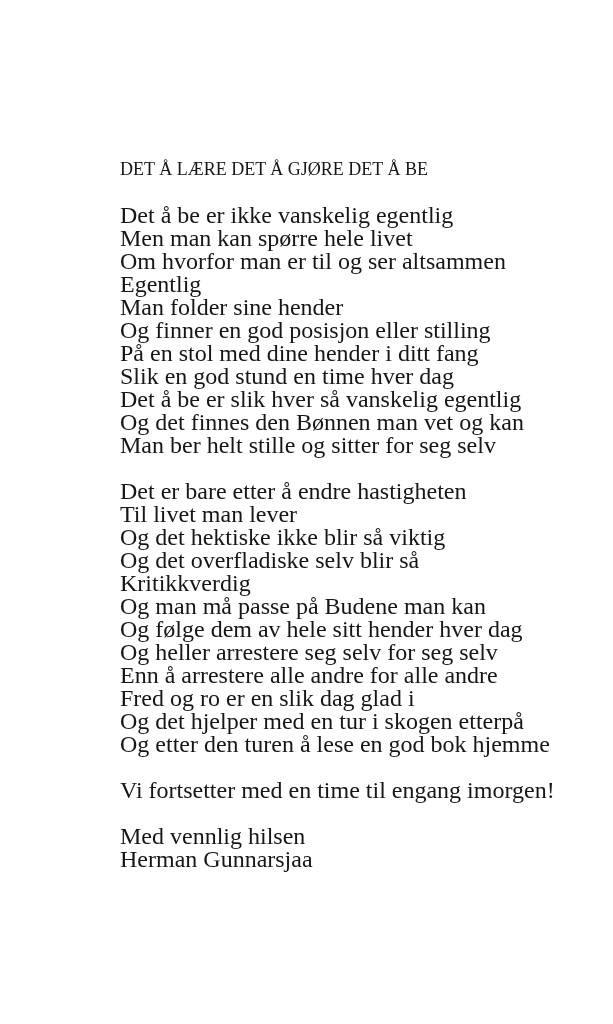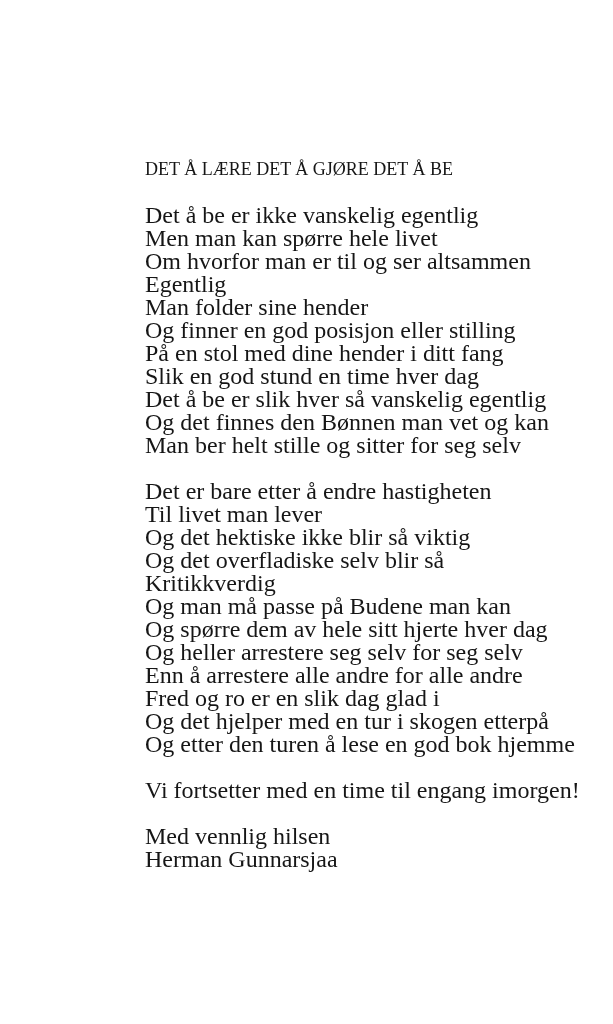--- a/index.html
+++ b/index.html
@@ -10,21 +10,21 @@
   body {
     width: 613px;
     height: 1024px;
     position: relative;
     overflow: hidden;
     font-family: "Liberation Serif", "DejaVu Serif", serif;
     color: #161616;
   }
   .page {
     position: absolute;
-    left: 145px;
+    left: 120px;
     top: 158px;
     width: 440px;
   }
   .title {
     font-size: 18px;
     line-height: 23px;
     font-weight: 400;
     margin: 0 0 23px 0;
     white-space: nowrap;
   }
@@ -64,21 +64,21 @@
     <div class="line">Man ber helt stille og sitter for seg selv</div>
   </div>
 
   <div class="stanza">
     <div class="line">Det er bare etter å endre hastigheten</div>
     <div class="line">Til livet man lever</div>
     <div class="line">Og det hektiske ikke blir så viktig</div>
     <div class="line">Og det overfladiske selv blir så</div>
     <div class="line">Kritikkverdig</div>
     <div class="line">Og man må passe på Budene man kan</div>
-    <div class="line">Og spørre dem av hele sitt hjerte hver dag</div>
+    <div class="line">Og følge dem av hele sitt hender hver dag</div>
     <div class="line">Og heller arrestere seg selv for seg selv</div>
     <div class="line">Enn å arrestere alle andre for alle andre</div>
     <div class="line">Fred og ro er en slik dag glad i</div>
     <div class="line">Og det hjelper med en tur i skogen etterpå</div>
     <div class="line">Og etter den turen å lese en god bok hjemme</div>
   </div>
 
   <div class="stanza closing">
     <div class="line">Vi fortsetter med en time til engang imorgen!</div>
   </div>

